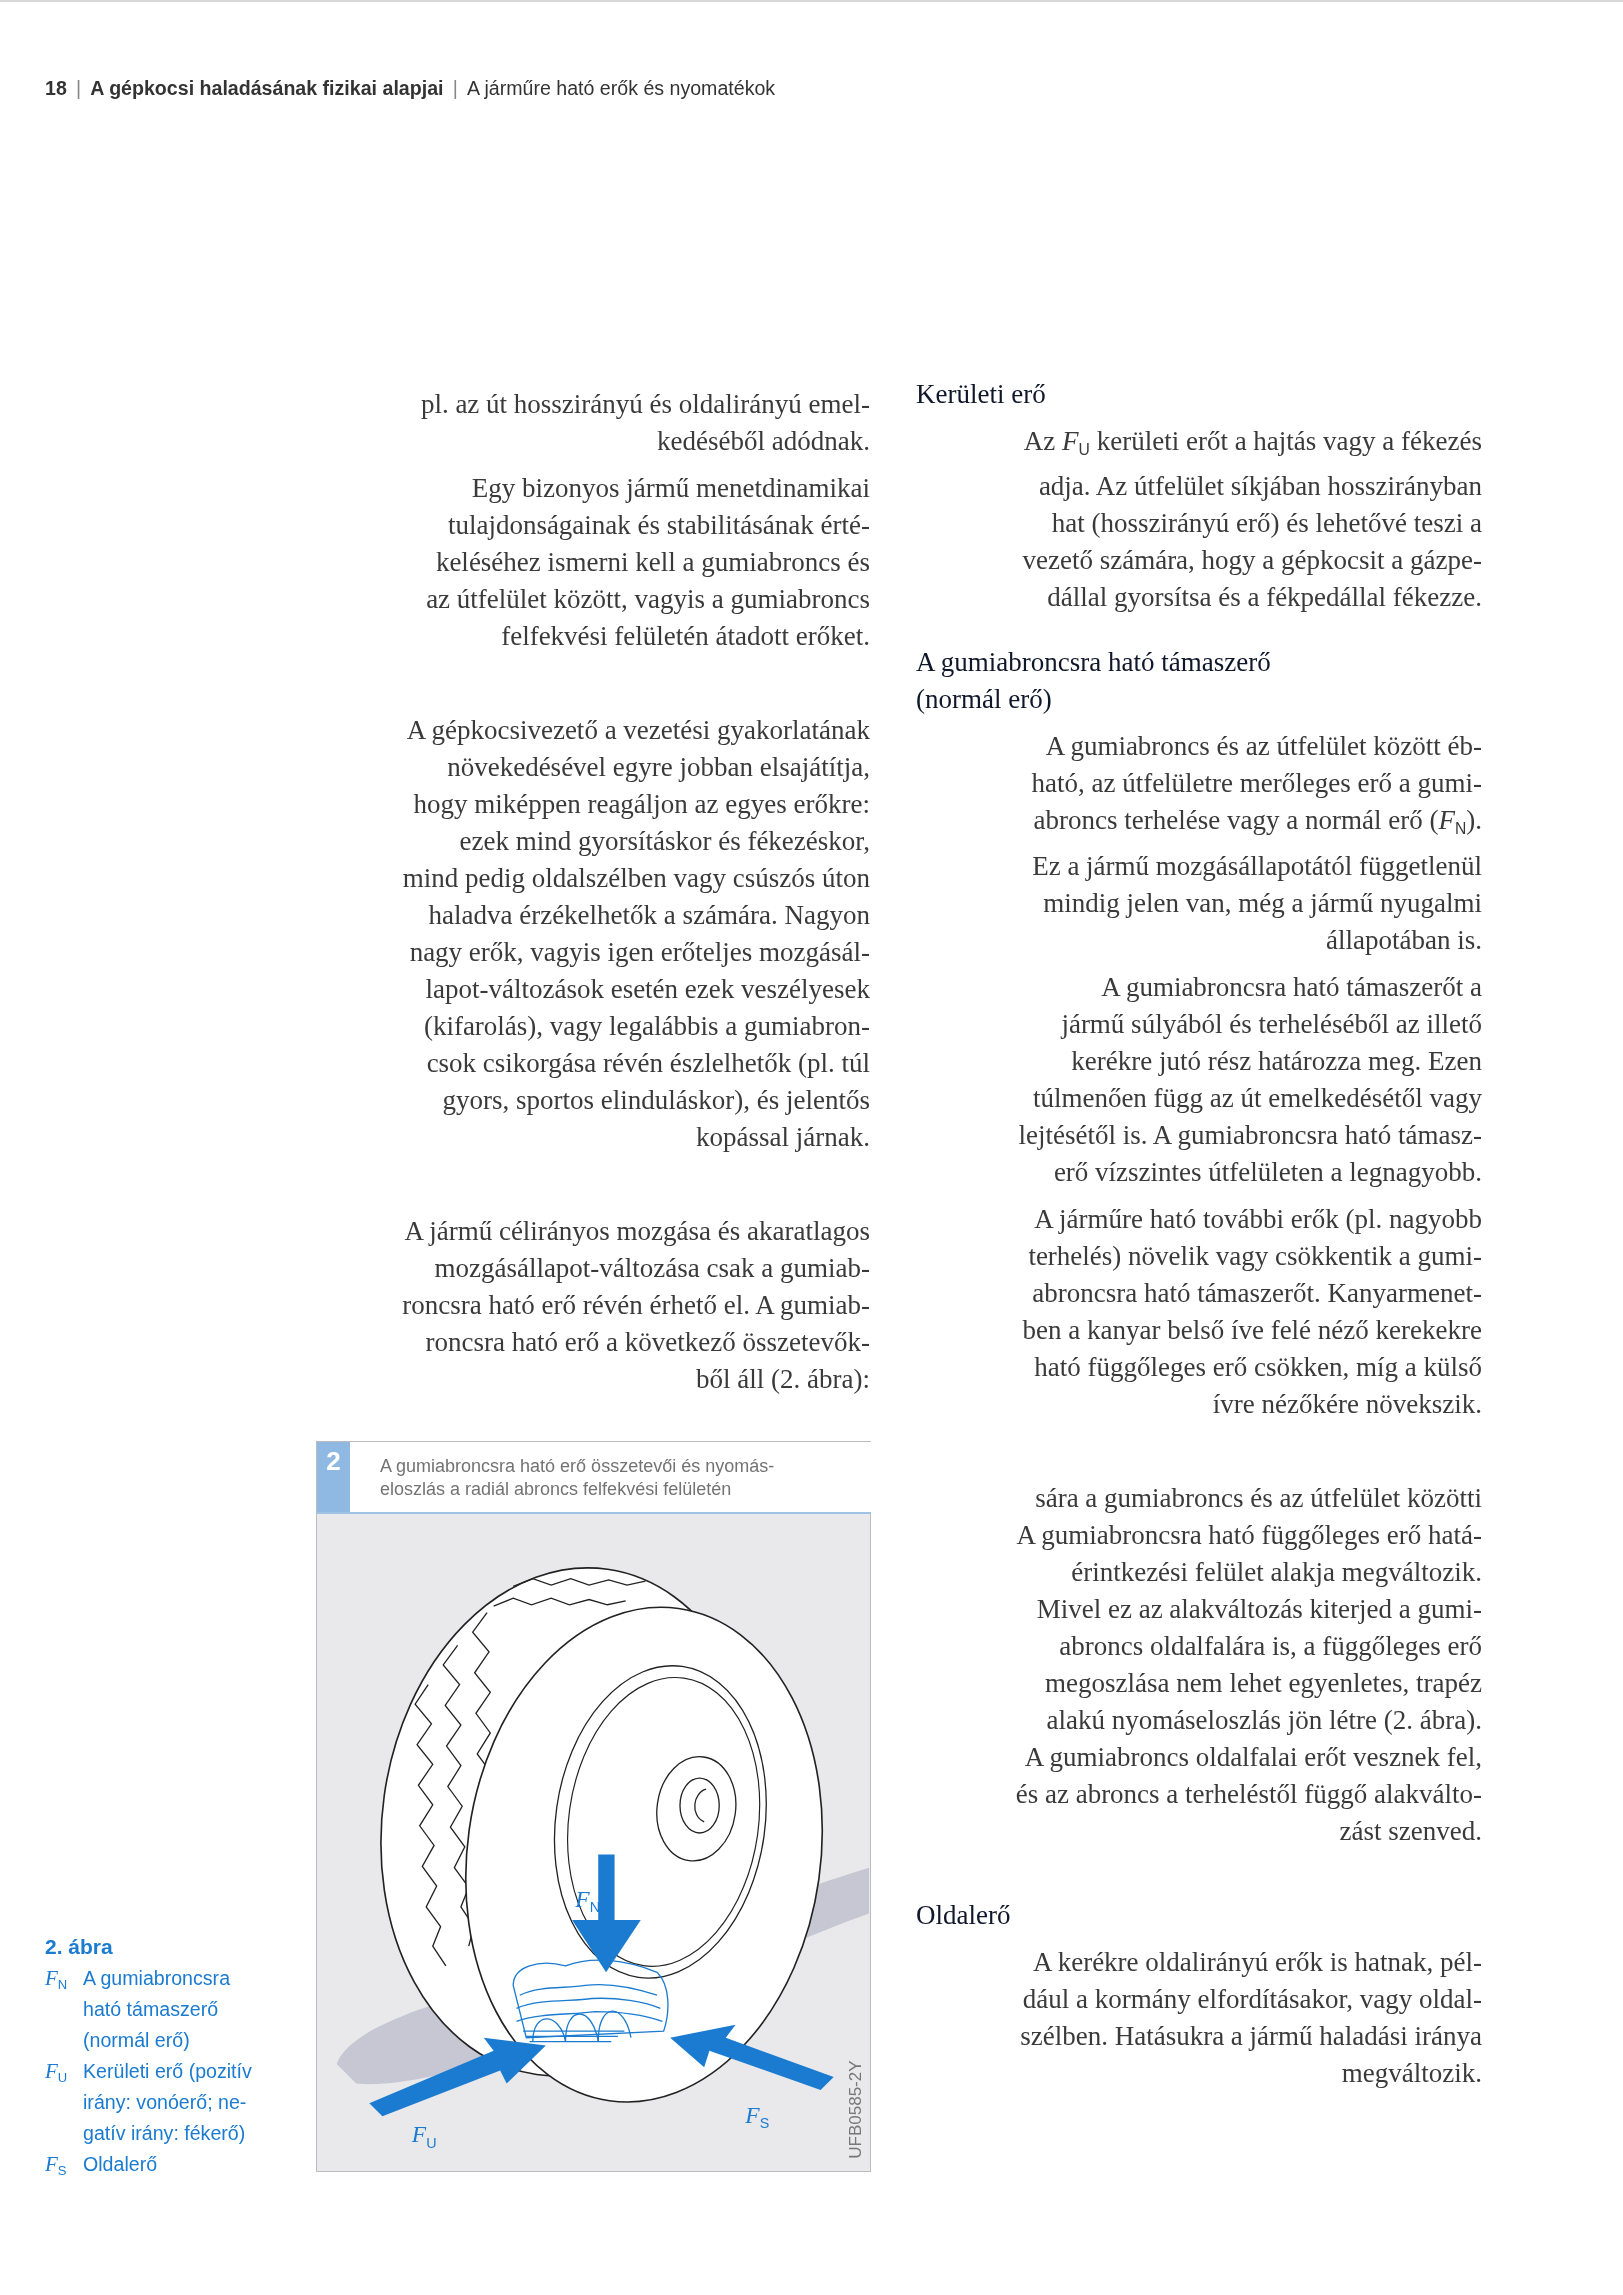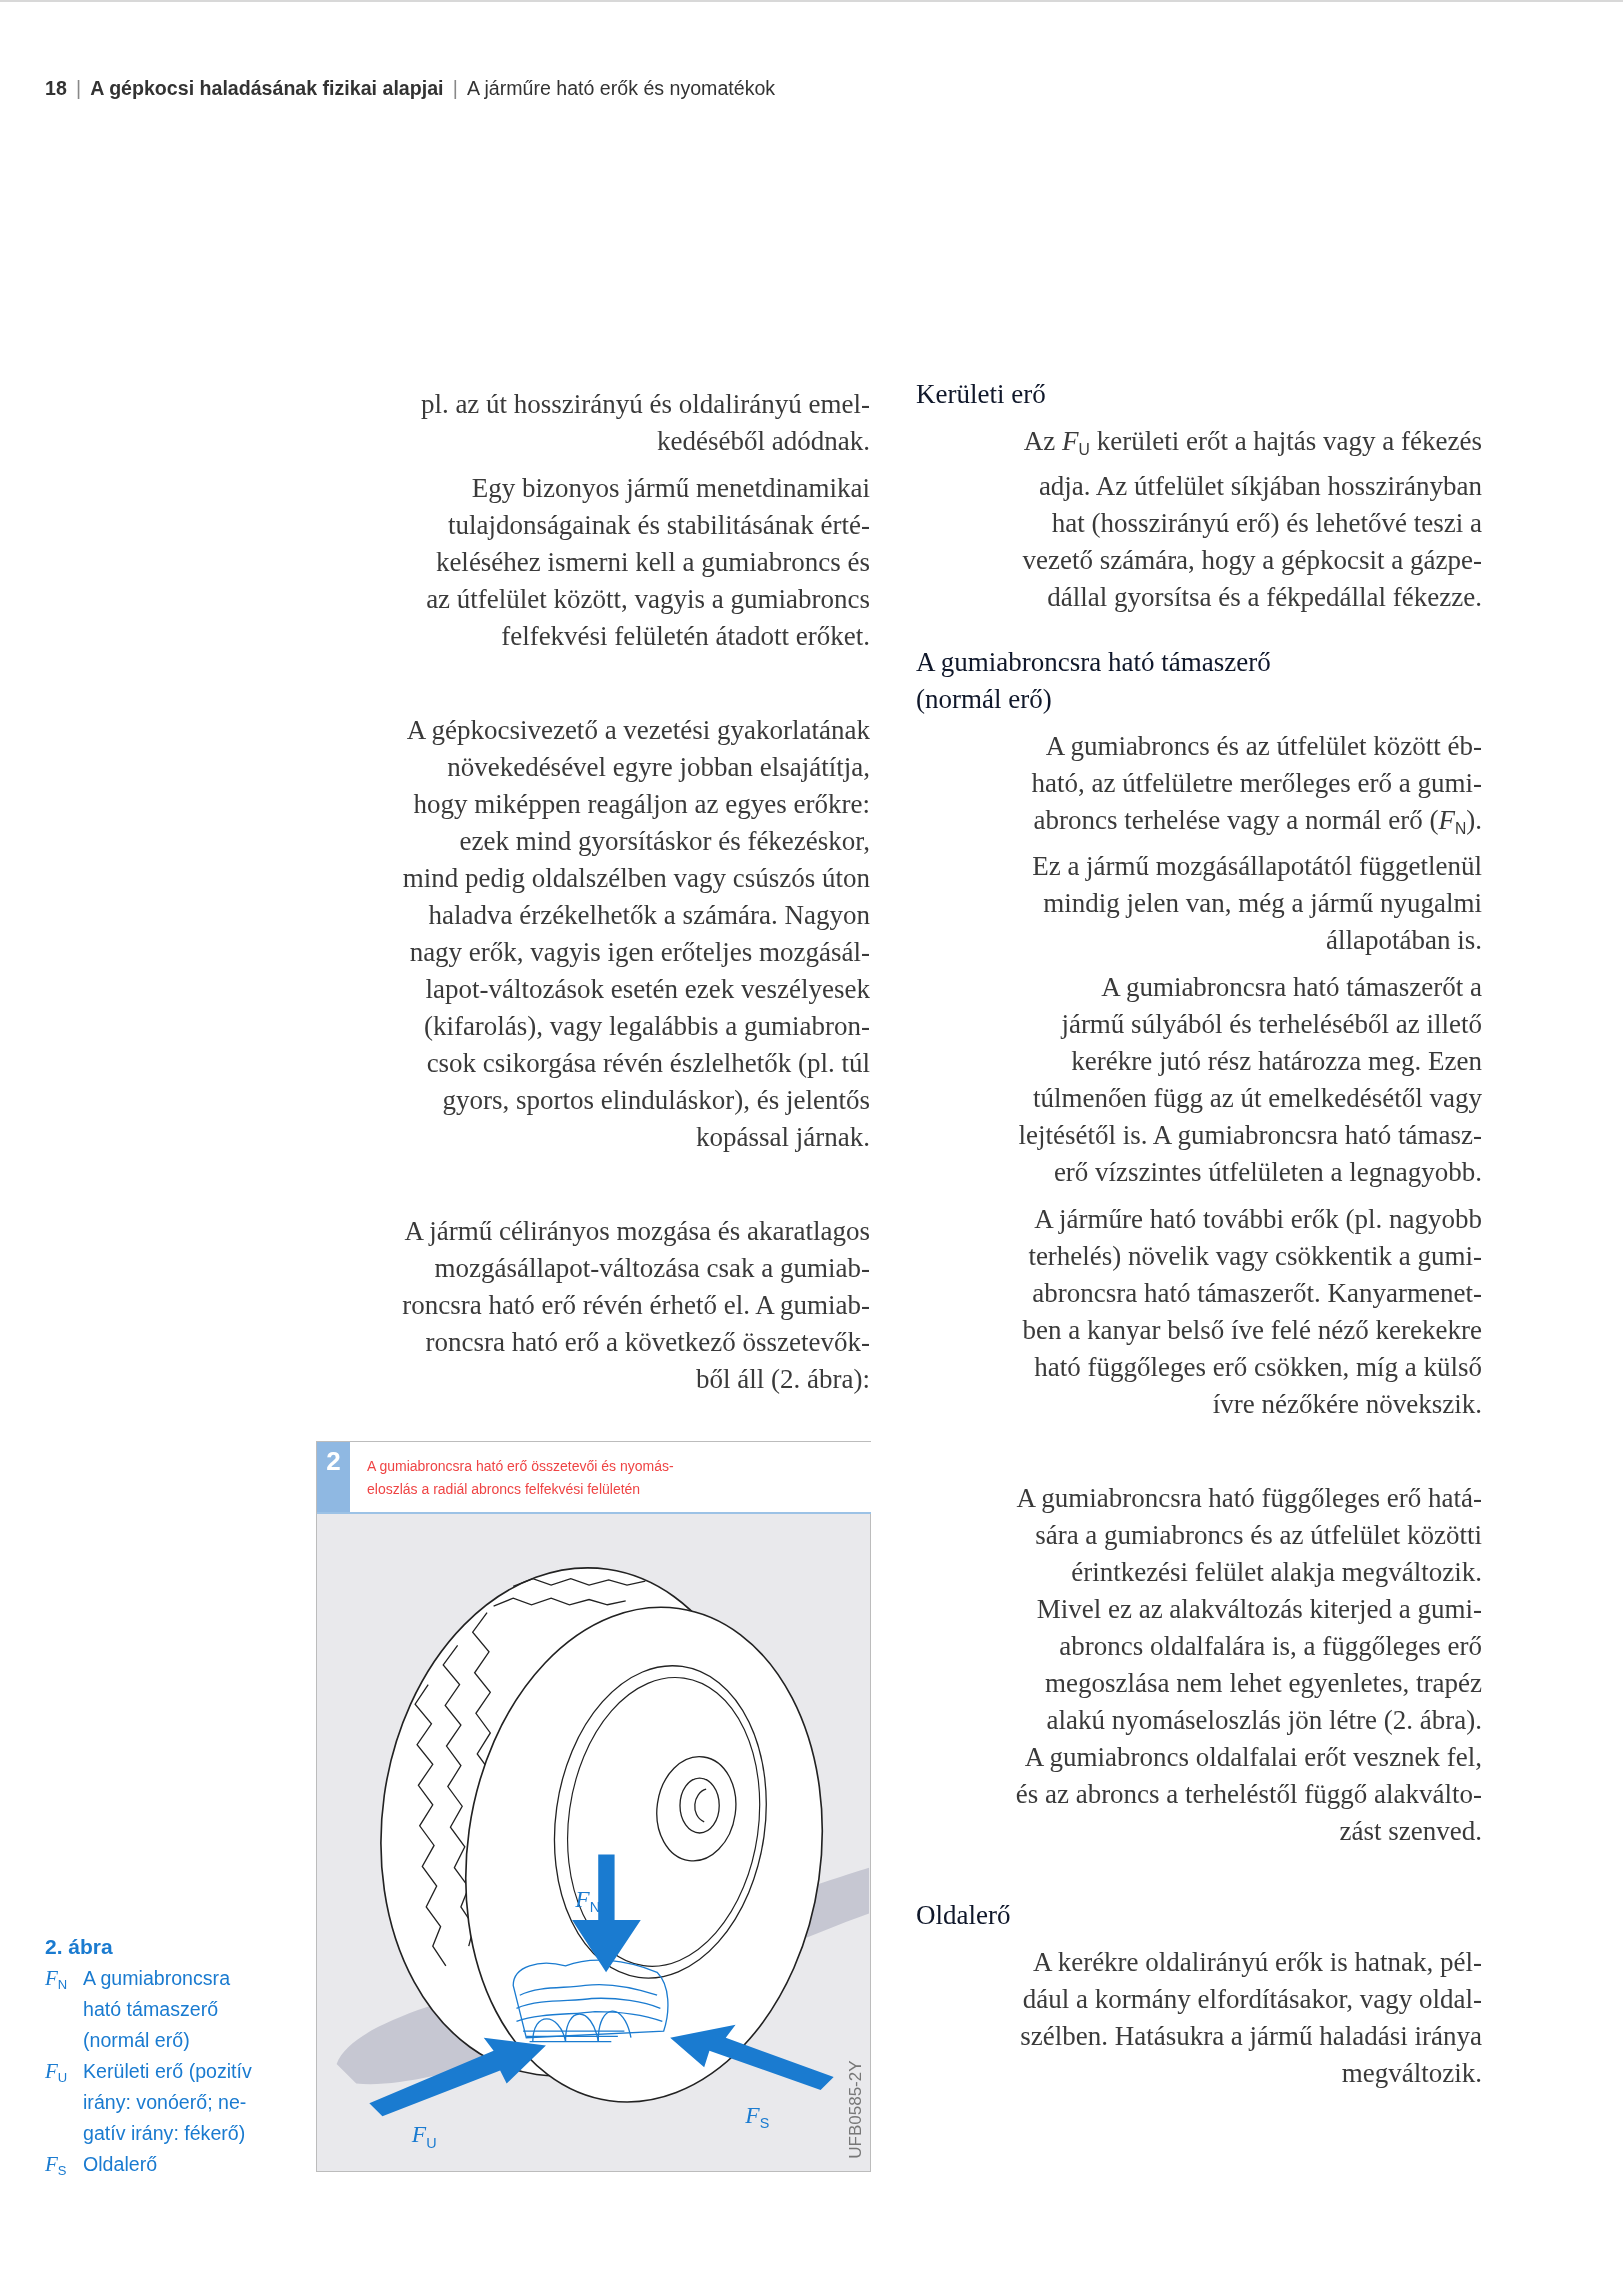--- a/index.html
+++ b/index.html
@@ -44,22 +44,22 @@
   .fig-head {
     position: absolute; left: 0; top: 0; width: 554px; height: 72px; background: #ffffff;
     border-bottom: 2px solid #9cc2e6; box-sizing: border-box;
   }
   .fig-num {
     position: absolute; left: 0; top: 0; width: 33px; height: 70px; background: #8fb8e2;
     color: #fff; font-family: "Liberation Sans", sans-serif; font-weight: bold; font-size: 26px;
     text-align: center; line-height: 39px;
   }
   .fig-title {
-    position: absolute; left: 50px; top: 13px; width: 484px;
-    font-family: "Liberation Sans", sans-serif; font-size: 14px; line-height: 23px; color: #ef4444;
+    position: absolute; left: 63px; top: 13px; width: 484px;
+    font-family: "Liberation Sans", sans-serif; font-size: 18px; line-height: 23px; color: #737373;
   }
   .fig-title .line { display: block; }
   .fig-svg { position: absolute; left: 0; top: 72px; }
 
   .caption {
     position: absolute; left: 45px; top: 1931px; width: 249px;
     font-family: "Liberation Sans", sans-serif; font-size: 19.6px; line-height: 31px; color: #1a7bd0;
   }
   .caption .cap-title { font-weight: bold; font-size: 21px; margin-bottom: 1.3px; }
   .cap-row { display: flex; }
@@ -146,22 +146,22 @@
   <p>
     <span class="line" style="padding-left:37px">A járműre ható további erők (pl. nagyobb</span>
     <span class="line">terhelés) növelik vagy csökkentik a gumi-</span>
     <span class="line">abroncsra ható támaszerőt. Kanyarmenet-</span>
     <span class="line">ben a kanyar belső íve felé néző kerekekre</span>
     <span class="line">ható függőleges erő csökken, míg a külső</span>
     <span class="line">ívre nézőkére növekszik.</span>
   </p>
   <div class="gap"></div>
   <p>
+    <span class="line">sára a gumiabroncs és az útfelület közötti</span>
     <span class="line">A gumiabroncsra ható függőleges erő hatá-</span>
-    <span class="line">sára a gumiabroncs és az útfelület közötti</span>
     <span class="line">érintkezési felület alakja megváltozik.</span>
     <span class="line">Mivel ez az alakváltozás kiterjed a gumi-</span>
     <span class="line">abroncs oldalfalára is, a függőleges erő</span>
     <span class="line">megoszlása nem lehet egyenletes, trapéz</span>
     <span class="line">alakú nyomáseloszlás jön létre (2. ábra).</span>
     <span class="line">A gumiabroncs oldalfalai erőt vesznek fel,</span>
     <span class="line">és az abroncs a terheléstől függő alakválto-</span>
     <span class="line">zást szenved.</span>
   </p>
   <div class="gap"></div>

